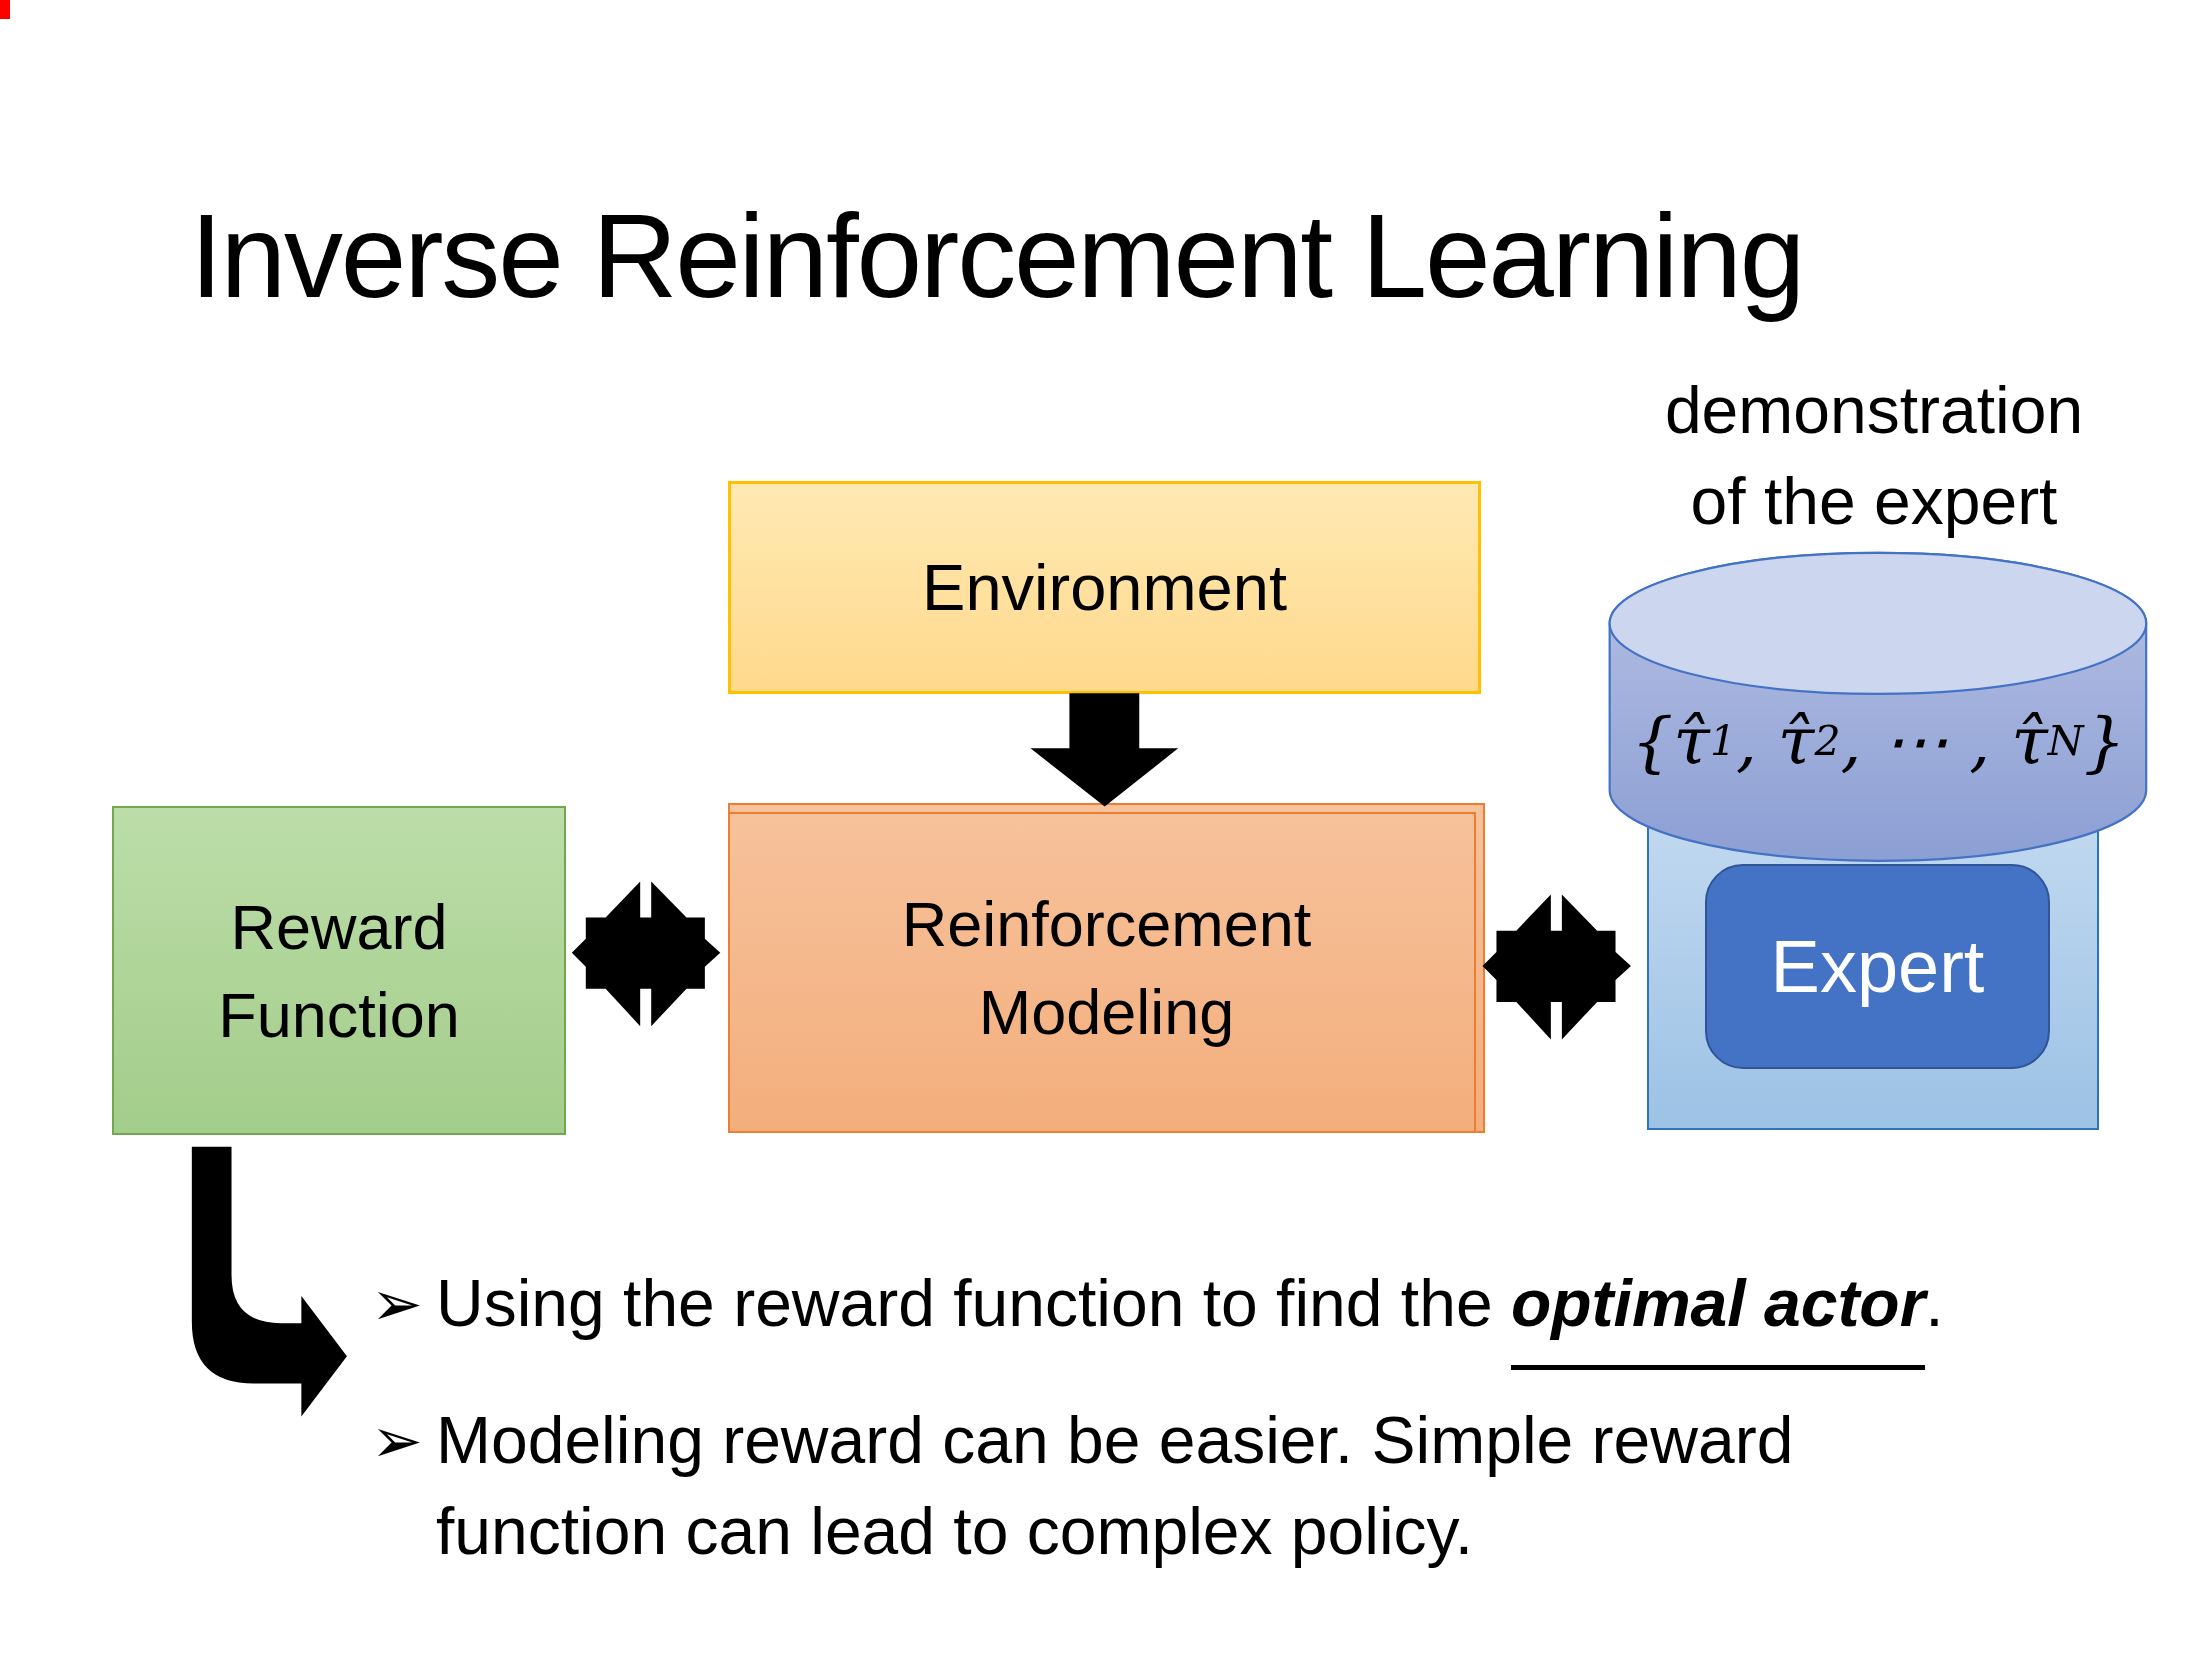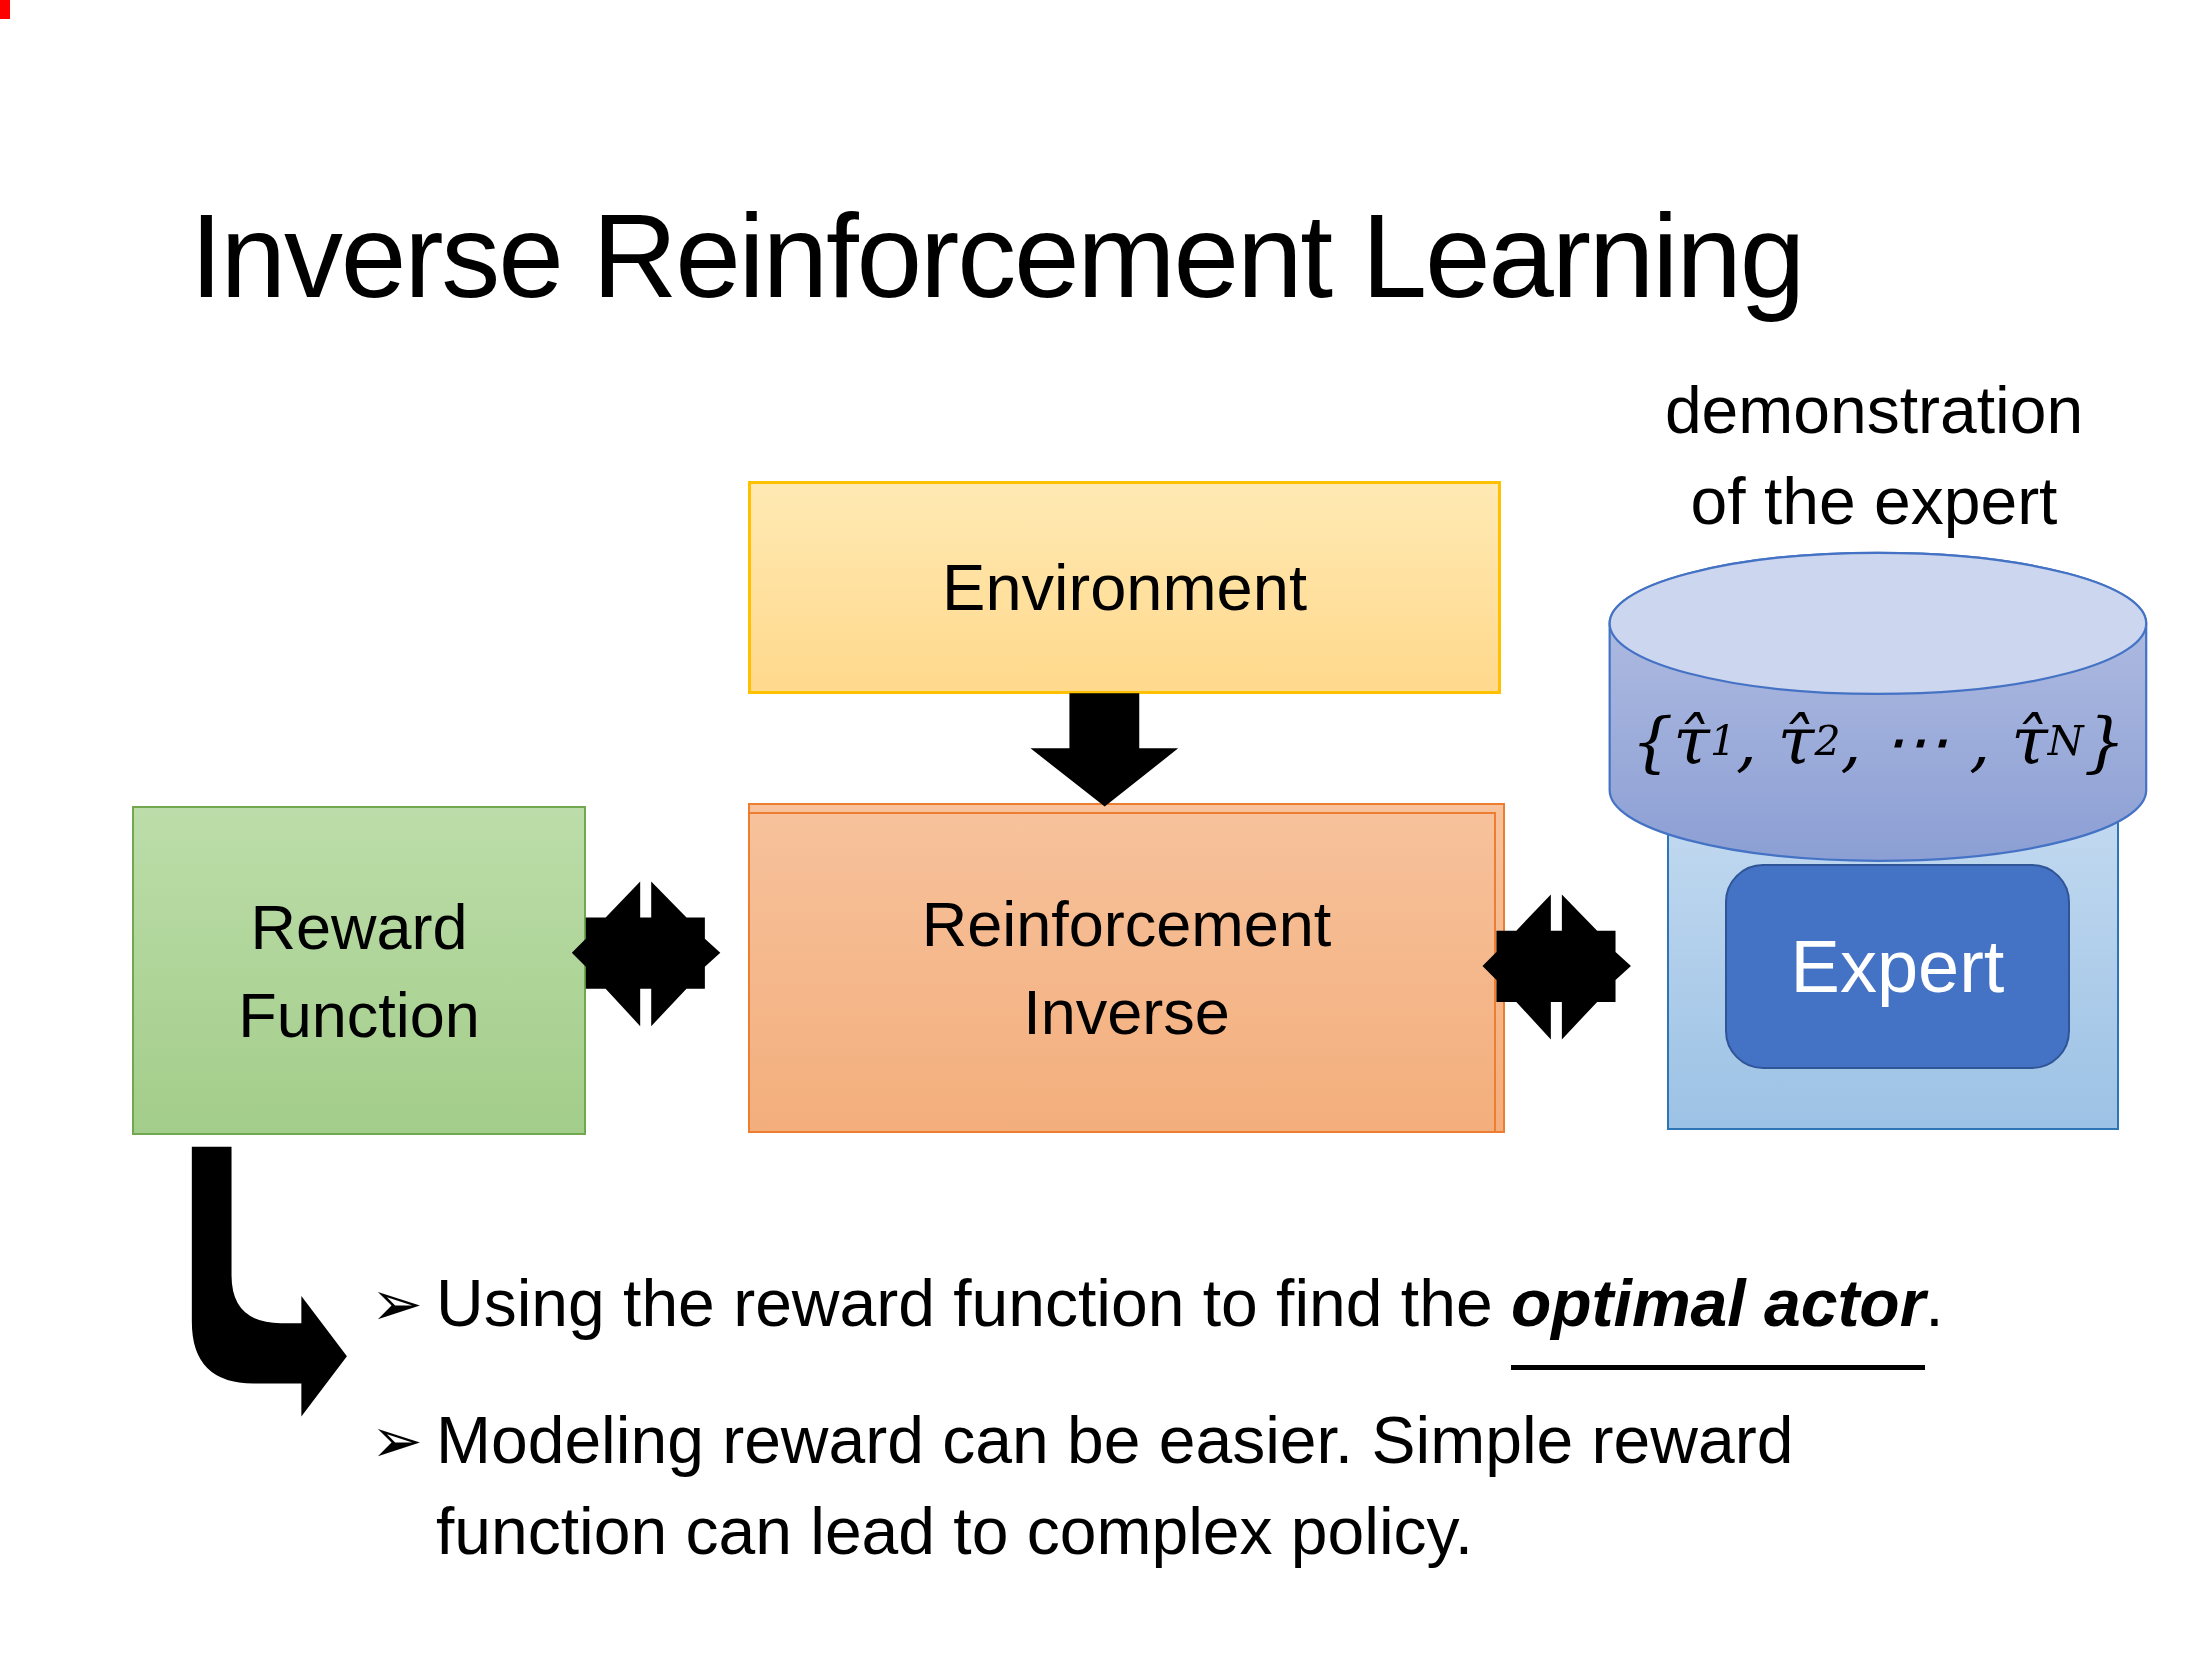--- a/index.html
+++ b/index.html
@@ -20,21 +20,21 @@
     font-size:118px;font-weight:300;letter-spacing:-2.2px;
     white-space:nowrap;line-height:1.05;
   }
   .demo-label{
     position:absolute;left:1580px;top:365px;width:588px;
     text-align:center;font-size:66px;line-height:91px;
   }
   .box{
     position:absolute;display:flex;flex-direction:column;
     align-items:center;justify-content:center;text-align:center;
-    box-sizing:border-box;z-index:1;margin-left:20px;
+    box-sizing:border-box;z-index:1;
   }
   .env-box{
     left:728px;top:481px;width:753px;height:213px;
     border:3.7px solid var(--environment_border,#FFC000);
     background:linear-gradient(180deg,var(--environment_fill_top,#FFE9B3),var(--environment_fill_bottom,#FFD98C));
     font-size:65px;
   }
   .reward-box{
     left:112px;top:806px;width:454px;height:329px;
     border:2.2px solid var(--reward_border,#71A84F);
@@ -111,21 +111,21 @@
   </div>
 
   <div class="box reward-box">
     <span>Reward</span>
     <span>Function</span>
   </div>
 
   <div class="box rl-box">
     <div class="rl-inner"></div>
     <span>Reinforcement</span>
-    <span>Inverse</span>
+    <span>Modeling</span>
   </div>
 
   <div class="box expert-container"></div>
 
   <svg class="diagram-layer" viewBox="0 0 3000 2250" xmlns="http://www.w3.org/2000/svg" aria-hidden="true">
     <defs>
       <linearGradient id="cylGrad" x1="0" y1="0" x2="0" y2="1">
         <stop offset="0" stop-color="#B6C1E4"></stop>
         <stop offset="1" stop-color="#8C9FD4"></stop>
       </linearGradient>

